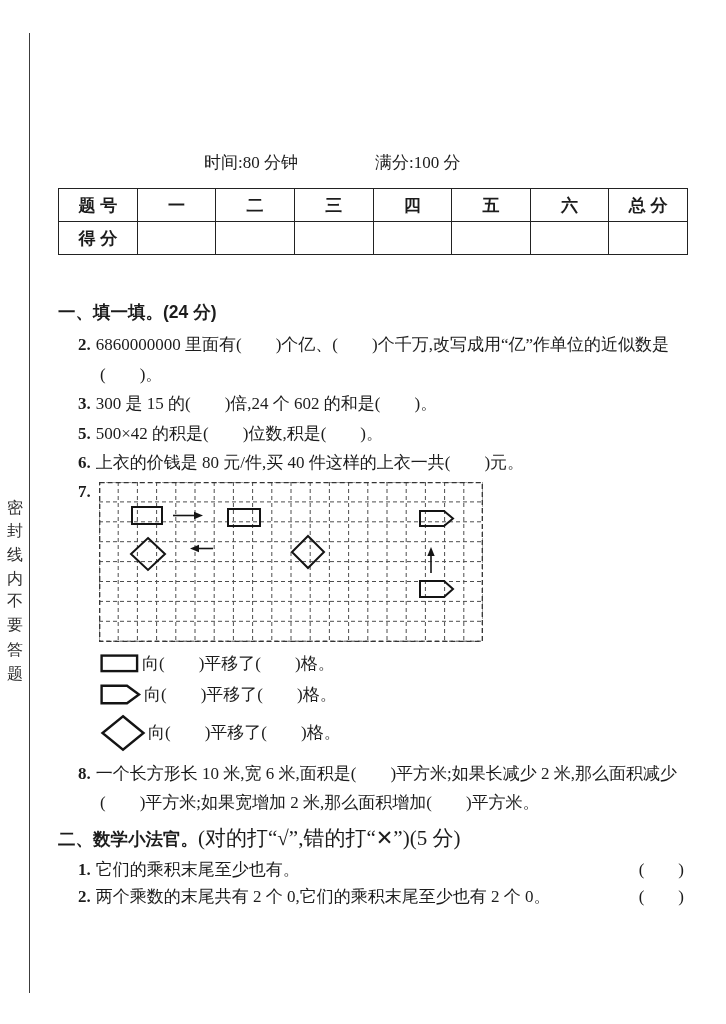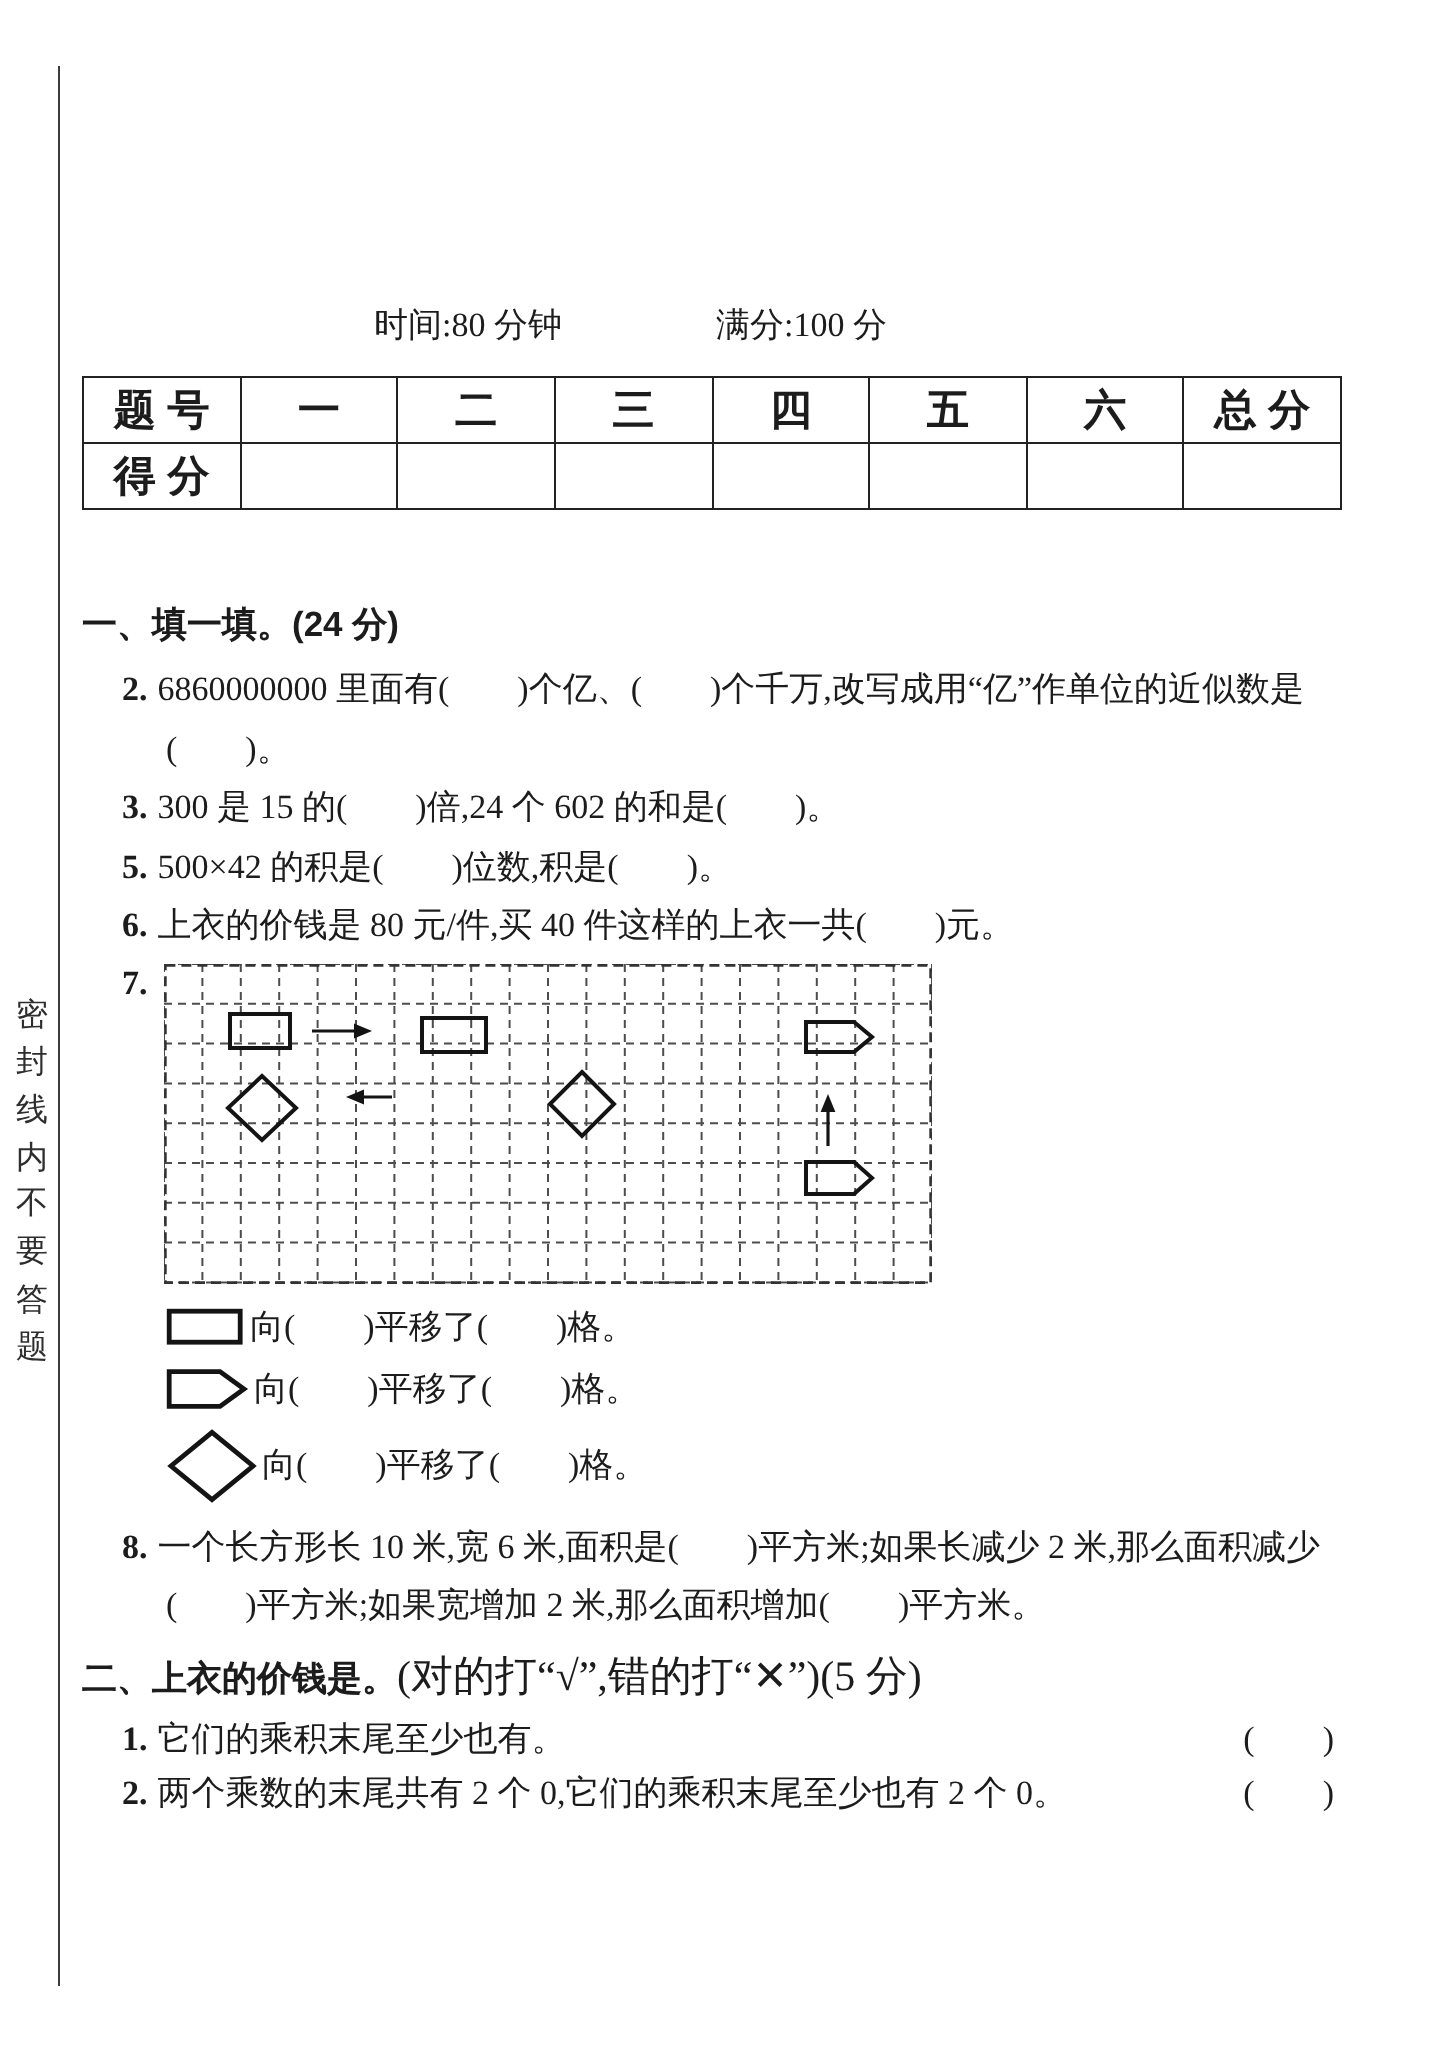--- a/index.html
+++ b/index.html
@@ -7,28 +7,28 @@
     position:relative;width:726px;height:1024px;background:#fff;overflow:hidden;
     font-family:"Liberation Serif","DejaVu Serif",serif;color:#1c1c1c;
   }
   
   .seal-line{position:absolute;left:29px;top:33px;height:960px;width:0;border-left:1.6px solid #3c3c3c;}
   .seal-text{
     position:absolute;left:3px;top:345px;height:332px;width:22px;
     writing-mode:vertical-rl;direction:rtl;letter-spacing:24px;
     font-size:16px;color:#2e2e2e;font-family:"Liberation Serif","DejaVu Serif",serif;
   }
-  .main{position:absolute;left:41px;top:150px;width:632px;}
+  .main{position:absolute;left:58px;top:150px;width:632px;}
   
   .exam-header{display:flex;line-height:26px;font-size:17px;}
   .eh-time{margin-left:146px;}
   .eh-score{margin-left:77px;}
   
   .score-table{border-collapse:collapse;table-layout:fixed;width:630px;margin-top:12px;
-    font-family:"Liberation Sans","DejaVu Sans",sans-serif;font-weight:bold;font-size:21px;}
+    font-family:"Liberation Sans","DejaVu Sans",sans-serif;font-weight:bold;font-size:17px;}
   .score-table td{border:1.6px solid #222;height:32px;text-align:center;padding:0;}
   
   .s-title{margin-top:44px;line-height:27px;font-size:17.5px;
     font-family:"Liberation Sans","DejaVu Sans",sans-serif;font-weight:bold;}
   .s-title .s-note{font-family:"Liberation Serif","DejaVu Serif",serif;font-weight:normal;font-size:21px;}
   
   .qlist{margin-top:4px;}
   .q{padding-left:42px;text-indent:-22px;font-size:17px;line-height:29.5px;}
   .qnum{font-weight:bold;margin-right:5px;}
   
@@ -150,21 +150,21 @@
         </span>
         <span>向(　　)平移了(　　)格。</span>
       </div>
     </div>
 
     <div class="qlist">
       <div class="q"><b class="qnum">8.</b><span>一个长方形长 10 米,宽 6 米,面积是(　　)平方米;如果长减少 2 米,那么面积减少(　　)平方米;如果宽增加 2 米,那么面积增加(　　)平方米。</span></div>
     </div>
 
     <div class="s-title" style="margin-top:7px;">
-      <span>二、上衣的价钱是。</span><span class="s-note">(对的打“√”,错的打“✕”)(5 分)</span>
+      <span>二、数学小法官。</span><span class="s-note">(对的打“√”,错的打“✕”)(5 分)</span>
     </div>
 
     <div class="j-list">
       <div class="j-row">
         <b class="qnum">1.</b>
         <span class="j-text">它们的乘积末尾至少也有。</span>
         <span class="j-paren">(　　)</span>
       </div>
       <div class="j-row">
         <b class="qnum">2.</b>

